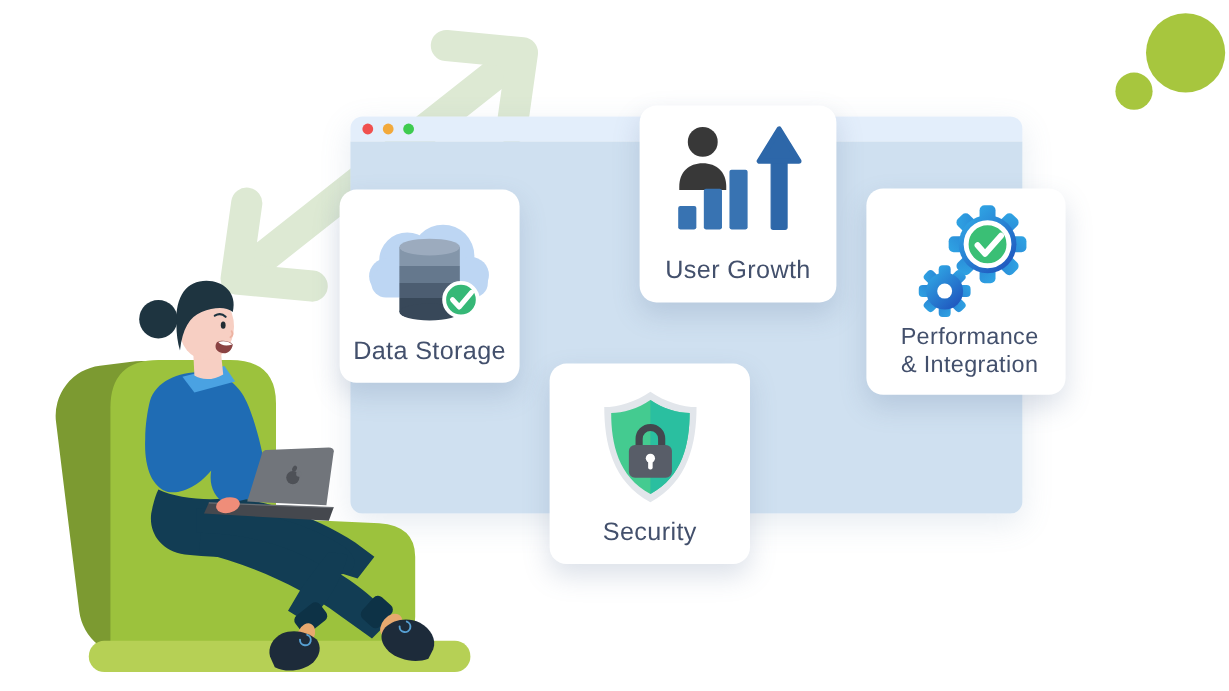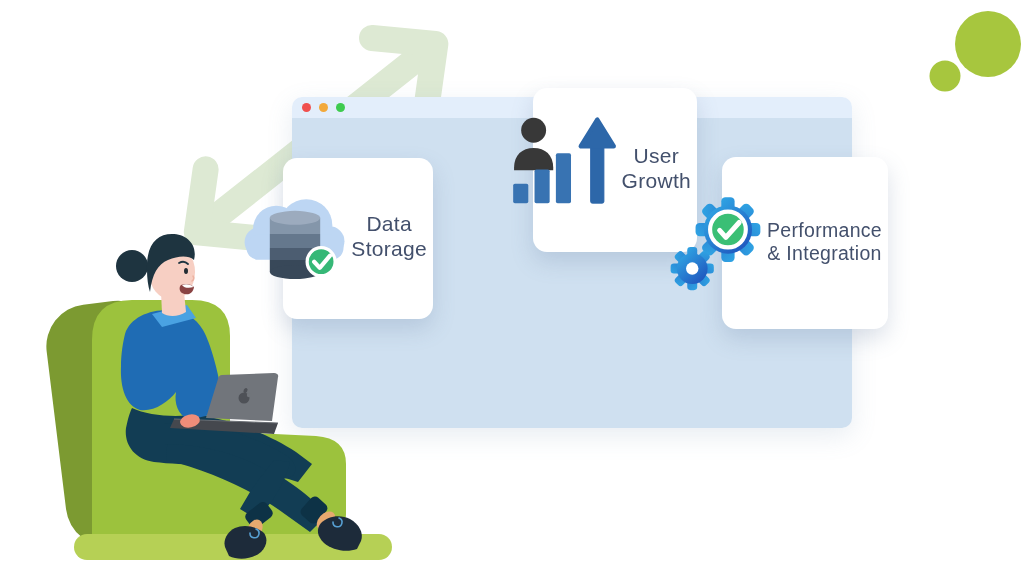--- a/index.html
+++ b/index.html
@@ -8,21 +8,21 @@
   .decor-svg{position:absolute;left:0;top:0;z-index:1;pointer-events:none;}
   .browser-window{position:absolute;left:292px;top:97px;width:560px;height:331px;z-index:2;
                   border-radius:10px;box-shadow:0 8px 26px rgba(110,140,175,0.16);}
   .window-header{height:21px;background:#e3eefb;border-radius:10px 10px 0 0;
                  display:flex;align-items:center;padding-left:10px;gap:8px;}
   .traffic-dot{width:9px;height:9px;border-radius:50%;}
   .window-body{height:310px;background:#cfe0f0;border-radius:0 0 10px 10px;}
   .person-svg{position:absolute;left:28px;top:222px;z-index:3;}
   .feature-card{position:absolute;background:#ffffff;border-radius:14px;z-index:4;
                 box-shadow:0 10px 22px rgba(95,120,155,0.22);
-                display:flex;flex-direction:row;align-items:center;justify-content:flex-end;
+                display:flex;flex-direction:column;align-items:center;justify-content:flex-end;
                 padding:10px 6px 13px;box-sizing:border-box;}
   .card-icon{flex:1;display:flex;align-items:center;justify-content:center;}
   .card-label{font-size:21px;font-weight:500;color:#43506c;text-align:center;
               line-height:1.18;letter-spacing:0.3px;}
   #card-data-storage{left:283px;top:158px;width:150px;height:161px;}
   #card-user-growth{left:533px;top:88px;width:164px;height:164px;}
   #card-performance{left:722px;top:157px;width:166px;height:172px;padding-left:12px;}
   #card-performance .card-label{font-size:19.5px;max-width:128px;}
   #card-security{left:458px;top:303px;width:167px;height:167px;}
 </style>
@@ -195,14 +195,33 @@
           <rect x="34" y="71" width="12" height="14" rx="4" transform="rotate(270 40 97)"></rect>
           <rect x="34" y="71" width="12" height="14" rx="4" transform="rotate(315 40 97)"></rect>
           <circle cx="40" cy="97" r="18.5"></circle>
         </g>
         <circle cx="40" cy="97" r="7.5" fill="#ffffff"></circle>
       </svg>
     </div>
     <div class="card-label" style="color: rgb(67, 80, 108);">Performance &amp; Integration</div>
   </div>
 
+  <div class="feature-card" id="card-security">
+    <div class="card-icon">
+      <svg width="94" height="101" viewBox="0 0 110 118">
+        <defs>
+          <clipPath id="sh-clip">
+            <path d="M55,5 C69,15 87,20 100,20 C100,55 92,93 55,113 C18,93 10,55 10,20 C23,20 41,15 55,5 Z" transform="translate(8.25,8.85) scale(0.85)"></path>
+          </clipPath>
+        </defs>
+        <path d="M55,5 C69,15 87,20 100,20 C100,55 92,93 55,113 C18,93 10,55 10,20 C23,20 41,15 55,5 Z" fill="#e2e6eb"></path>
+        <path d="M55,5 C69,15 87,20 100,20 C100,55 92,93 55,113 C18,93 10,55 10,20 C23,20 41,15 55,5 Z" transform="translate(8.25,8.85) scale(0.85)" fill="#44cb90"></path>
+        <rect x="55" y="0" width="55" height="118" fill="#2abfa0" clip-path="url(#sh-clip)"></rect>
+        <path d="M44,60 v-9 a11,11 0 0 1 22,0 v9" fill="none" stroke="#43474e" stroke-width="7"></path>
+        <rect x="34" y="57" width="42" height="32" rx="6" fill="#585d68"></rect>
+        <circle cx="55" cy="70" r="4.5" fill="#ffffff"></circle>
+        <rect x="52.8" y="72" width="4.4" height="9" rx="2" fill="#ffffff"></rect>
+      </svg>
+    </div>
+    <div class="card-label" style="color: rgb(67, 80, 108);">Security</div>
+  </div>
 
 </div>
 
 </body></html>

